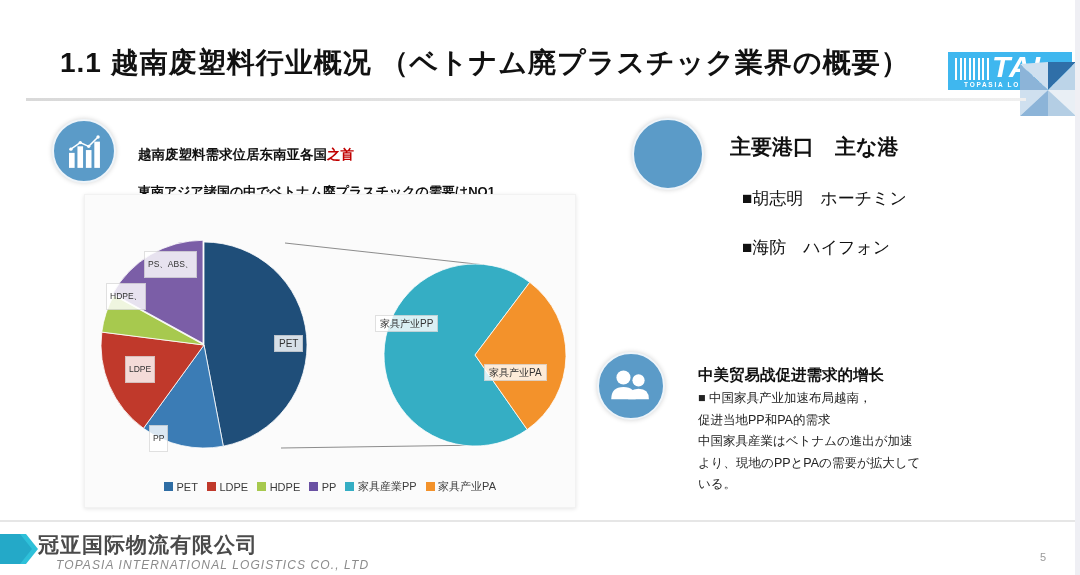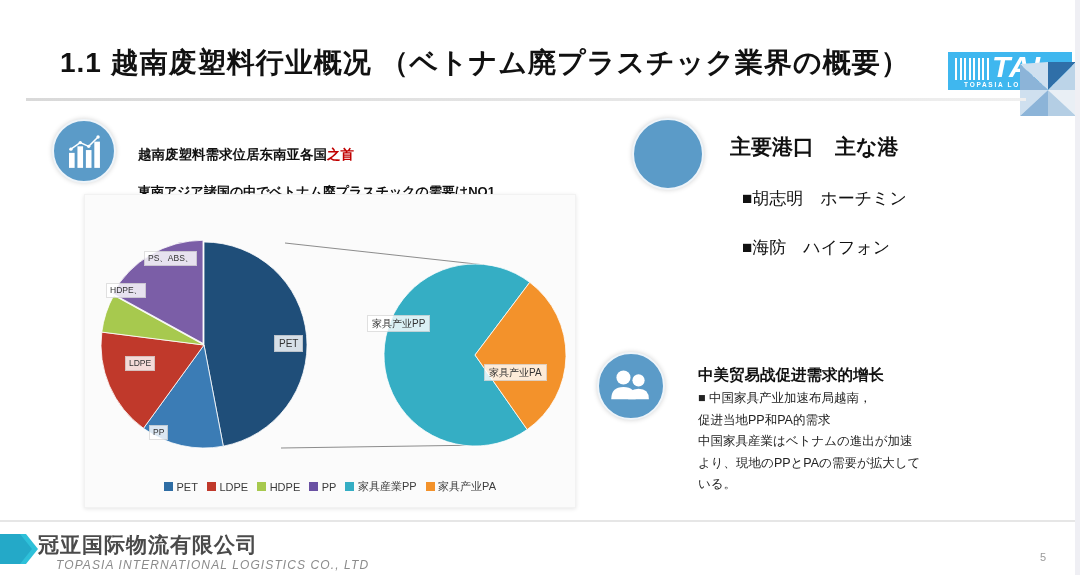--- a/index.html
+++ b/index.html
@@ -93,21 +93,21 @@
     box-shadow:0 1px 4px rgba(0,0,0,.10);
     border:1px solid #f2f2f2;
   }
   #chart-svg { position:absolute; left:0; top:0; }
 
   .slice-label {
     position:absolute;
     background:rgba(255,255,255,.82);
     border:1px solid rgba(0,0,0,.12);
     font-size:8.5px; color:#333;
-    padding:1px 3px; white-space:nowrap; line-height:11px;
+    padding:7px 3px; white-space:nowrap; line-height:11px;
   }
   .slice-label.big { font-size:10px; padding:2px 4px; }
 
   #chart-legend {
     position:absolute; left:0; bottom:13px; width:100%;
     display:flex; justify-content:center; align-items:center; gap:9px;
     font-size:11px; color:#3b3b3b;
   }
   #chart-legend .lg { display:flex; align-items:center; gap:3.5px; white-space:nowrap; }
   #chart-legend .sw { width:9px; height:9px; display:inline-block; }
@@ -233,21 +233,21 @@
         <path d="M 390 160 L 444.7651671068364 87.32416858569633 A 91 91 0 0 1 442.19545570794526 234.54283603029822 Z" fill="#f3922b" stroke="#ffffff" stroke-width="0.8"></path>
       </g>
   </svg>
 
   <div class="slice-label big" style="left:189px;top:140px;">PET</div>
   <div class="slice-label" style="left:64px;top:230px;">PP</div>
   <div class="slice-label" style="left:40px;top:161px;">LDPE</div>
   <div class="slice-label" style="left:21px;top:88px;">HDPE、</div>
   <div class="slice-label" style="left:59px;top:56px;">PS、ABS、</div>
 
-  <div class="slice-label big" style="left:282px;top:120px;">家具产业PP</div>
+  <div class="slice-label big" style="left:290px;top:120px;">家具产业PP</div>
   <div class="slice-label big" style="left:399px;top:169px;">家具产业PA</div>
 
   <div id="chart-legend">
       <div class="lg">
         <span class="sw" style="background: rgb(46, 109, 164);"></span>
         <span>PET</span>
       </div>
       <div class="lg">
         <span class="sw" style="background: rgb(192, 57, 43);"></span>
         <span>LDPE</span>

